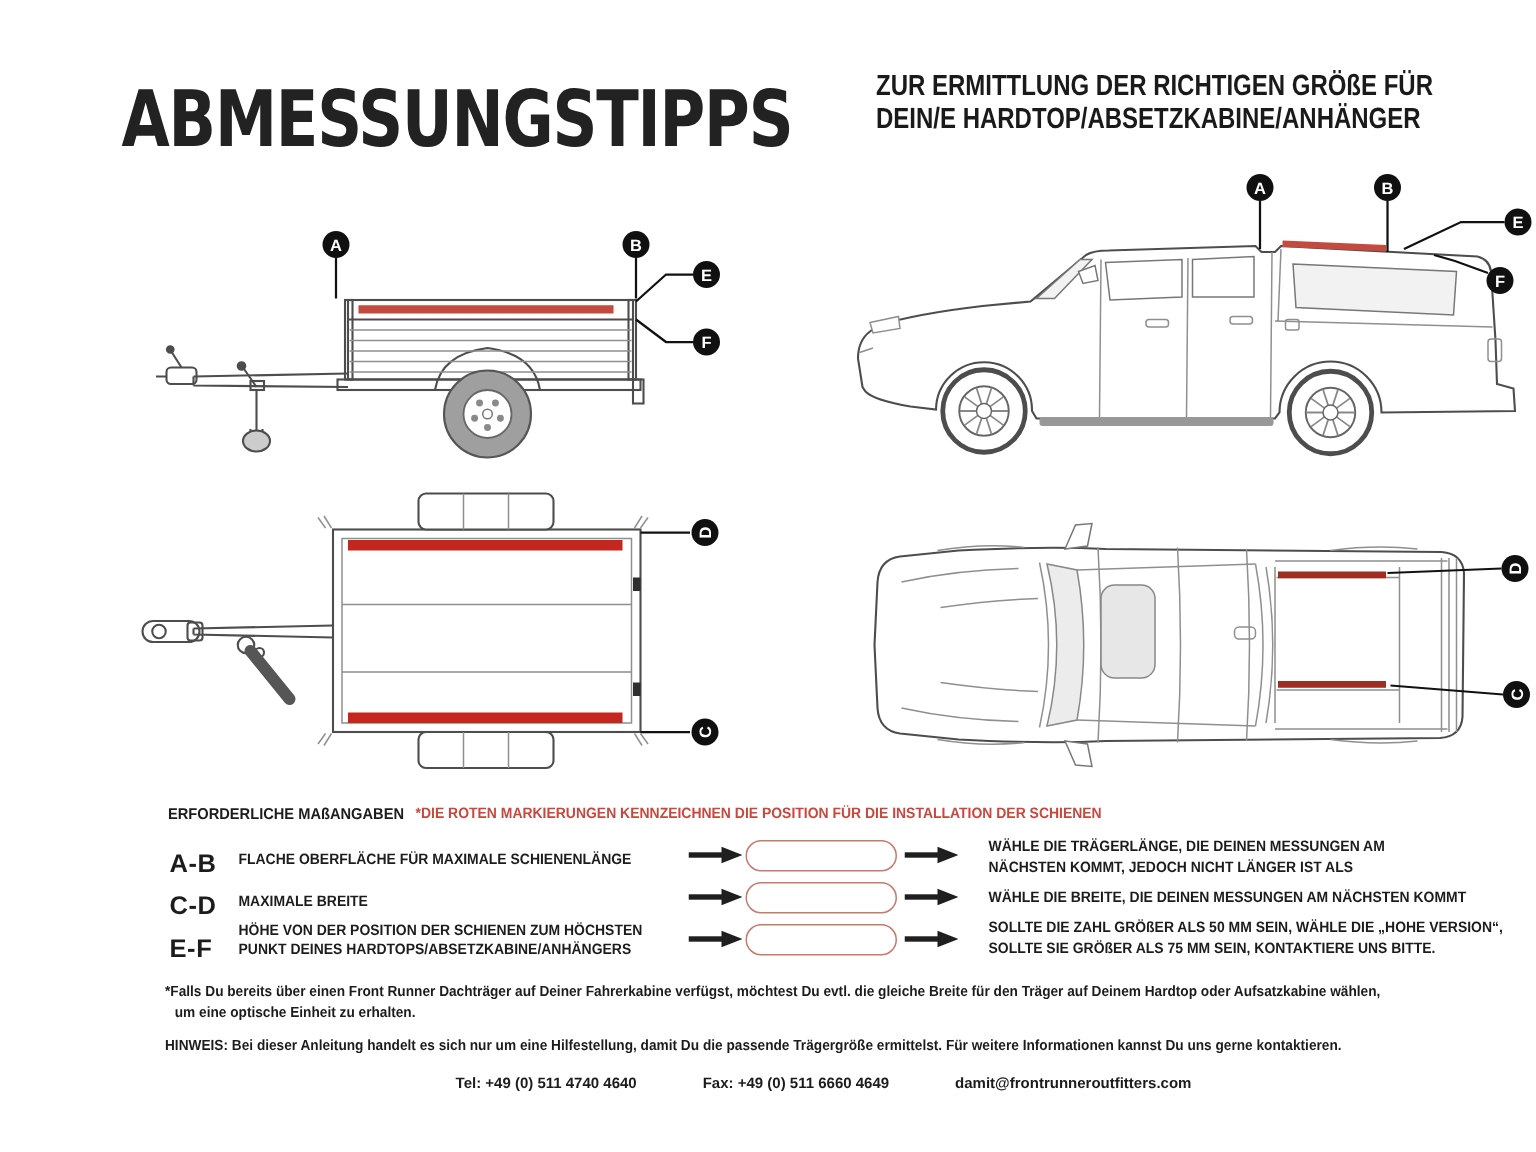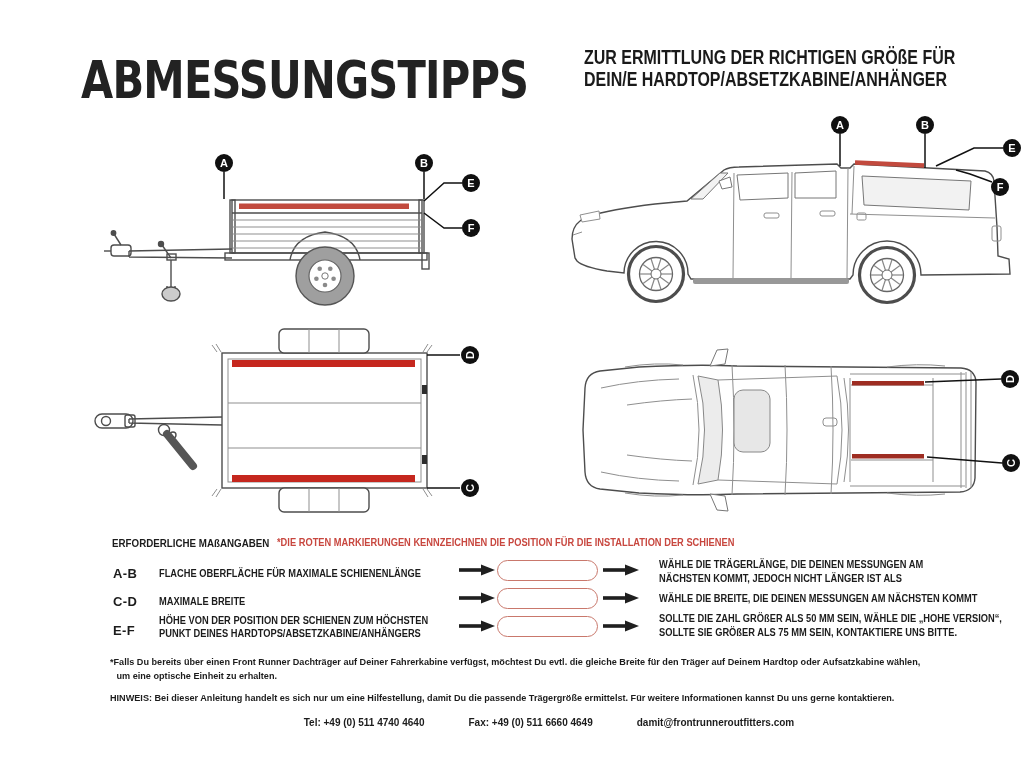--- a/index.html
+++ b/index.html
@@ -6,21 +6,21 @@
   #page{position:relative;width:1024px;height:768px;background:#ffffff;overflow:hidden;
         font-family:"Liberation Sans",sans-serif;color:#1c1c1c;margin-left:37px;}
   .abs{position:absolute;}
   .title{left:44px;top:50px;font-family:"DejaVu Sans",sans-serif;font-size:52px;font-weight:800;
          letter-spacing:-1px;transform:scaleX(0.8);transform-origin:0 0;white-space:nowrap;color:#222;}
   .subtitle{left:547px;top:47px;font-size:19.5px;font-weight:800;line-height:21.5px;
             transform:scaleX(0.82);transform-origin:0 0;white-space:nowrap;color:#1a1a1a;}
   .cond{transform:scaleX(0.93);transform-origin:0 0;white-space:nowrap;}
   .meas-heading{left:75px;top:537px;font-size:10.5px;font-weight:bold;}
   .meas-note{left:240px;top:537px;font-size:10px;font-weight:bold;color:#c8473f;}
-  .row-key{left:76px;font-size:13px;font-weight:bold;letter-spacing:.4px;}
+  .row-key{left:76px;font-size:17px;font-weight:bold;letter-spacing:.4px;}
   .row-desc{left:122px;font-size:10px;font-weight:bold;line-height:13px;}
   .row-desc span,.result span{display:block;}
   .pill{left:460px;width:99px;height:19px;border:1.6px solid #c9786c;border-radius:11px;background:#fff;}
   .arr{width:36px;height:12px;}
   .arrL{left:422px;} .arrR{left:566px;}
   .result{left:622px;font-size:10px;font-weight:bold;line-height:13.5px;}
   .footnote{left:73px;font-size:9.8px;font-weight:bold;line-height:13.5px;}
   .footnote .indent{padding-left:7px;}
   .contact-bar{left:0;top:717px;width:1024px;display:flex;justify-content:center;gap:44px;
                font-size:10px;font-weight:bold;}

